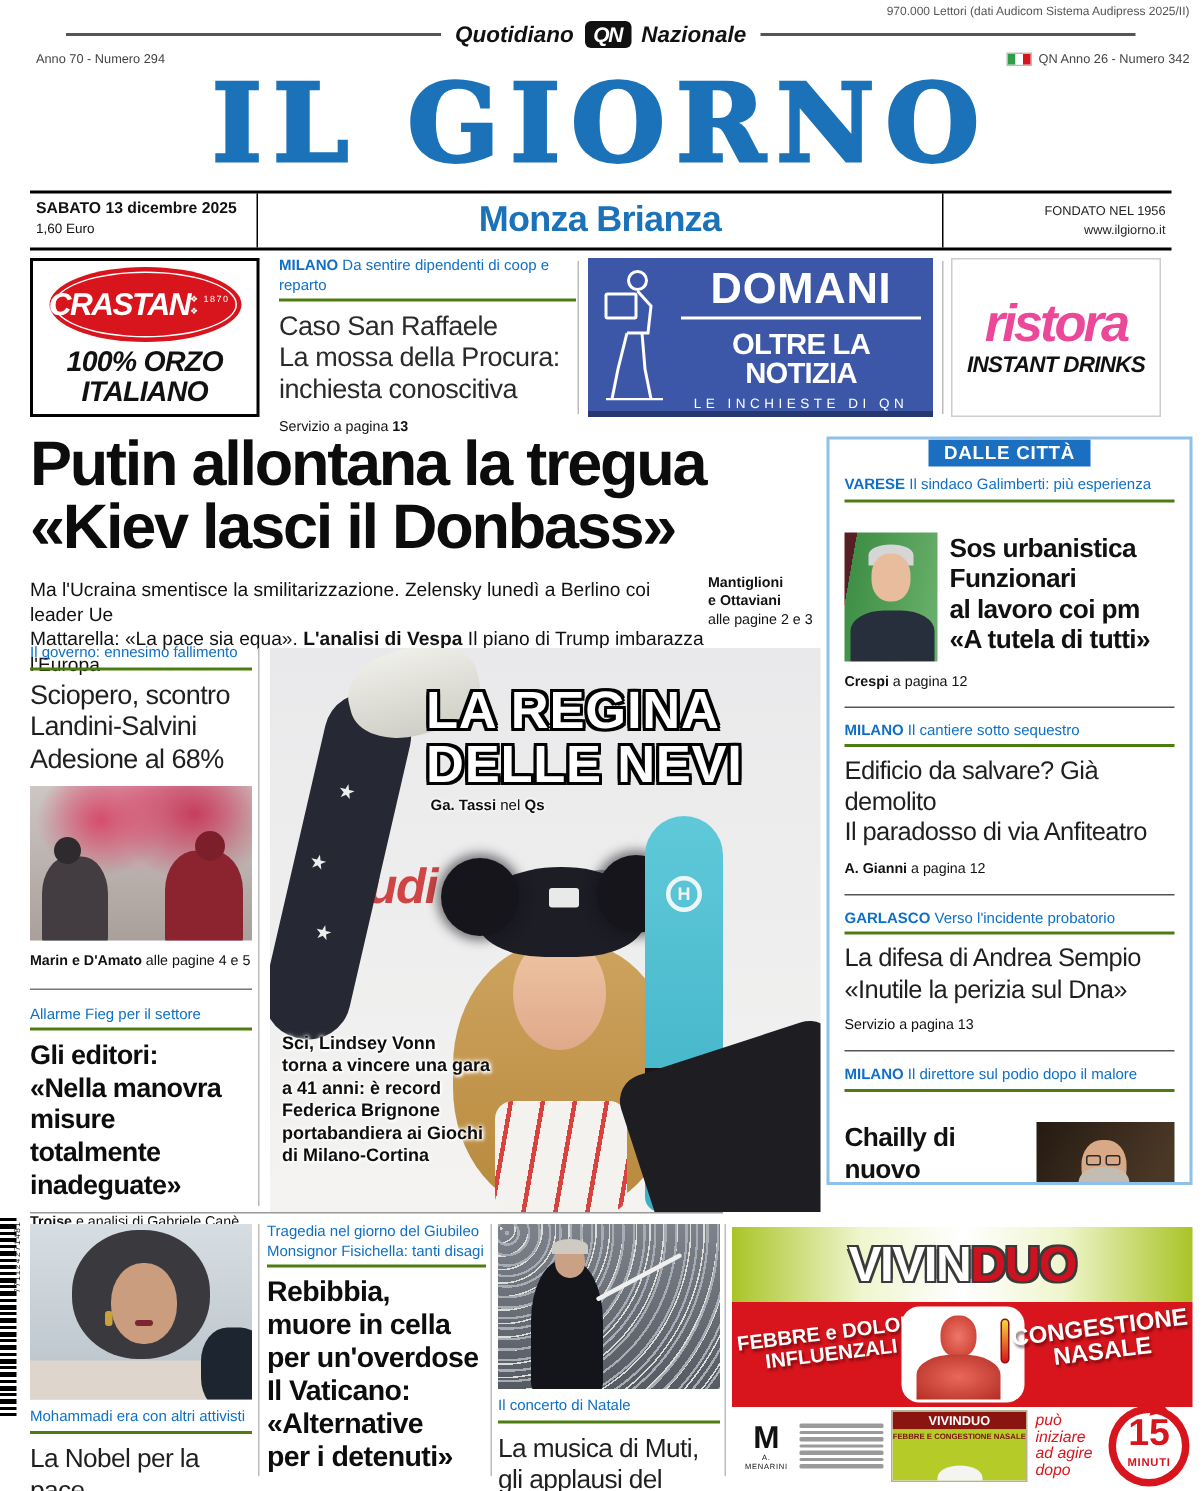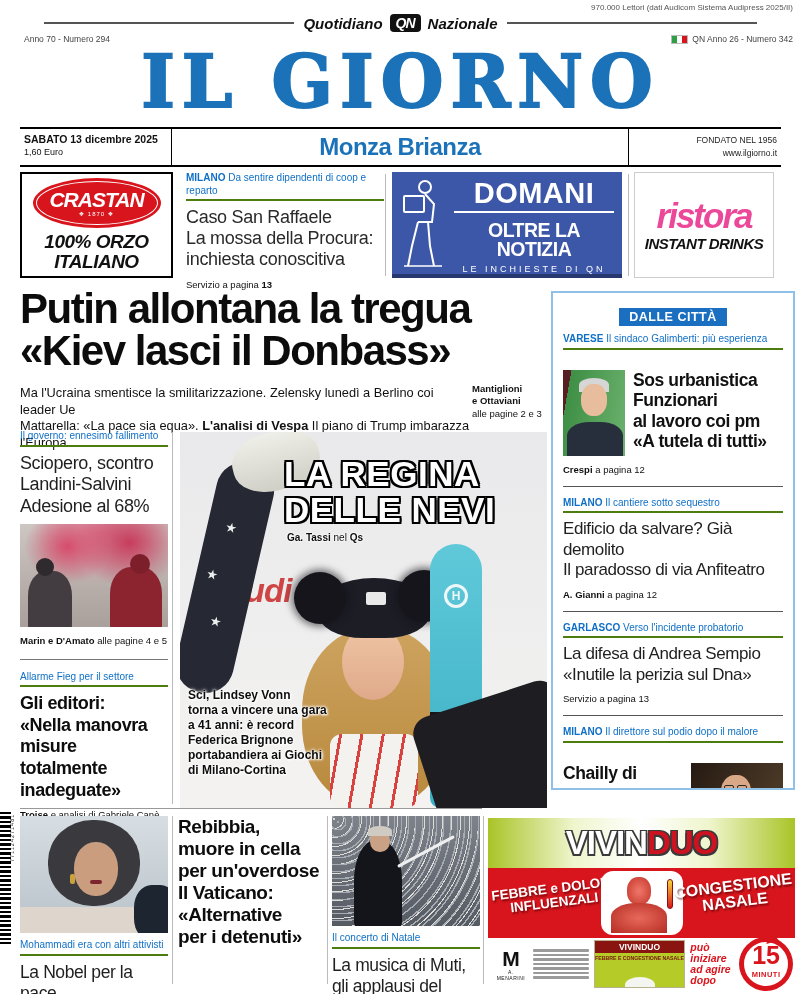--- a/index.html
+++ b/index.html
@@ -28,21 +28,21 @@
             -webkit-text-stroke:2px #1b72b8}
   .datebar{top:127px;left:20px;width:761px;height:40px;border-top:2px solid #000;border-bottom:2px solid #000;display:flex}
   .db1{width:152px;border-right:1px solid #000;padding:4px 2px 0 4px}
   .db-date{font-size:10.5px;font-weight:bold}
   .db-price{font-size:9px;margin-top:2px}
   .db2{flex:1;display:flex;align-items:center;justify-content:center;font-size:24px;font-weight:bold;color:#1b72b8;letter-spacing:-0.5px}
   .db3{width:153px;border-left:1px solid #000;padding:5px 4px 0 2px;text-align:right;font-size:8.5px;line-height:1.5;color:#222}
 
   
   .crastan{top:172px;left:20px;width:153px;height:106px;border:2px solid #000;display:flex;flex-direction:column;align-items:center;justify-content:center;gap:4px}
-  .cr-oval{position:relative;width:128px;height:50px;background:#d8151d;border-radius:50%;display:flex;flex-direction:column;align-items:center;justify-content:center;color:#fff}
+  .cr-oval{position:relative;width:128px;height:50px;background:#d8151d;border-radius:50%;display:flex;align-items:center;justify-content:center;color:#fff}
   .cr-oval::after{content:"";position:absolute;inset:3px;border:1.5px solid #fff;border-radius:50%}
   .cr-name{font-size:21px;font-weight:bold;font-style:italic;letter-spacing:-1px;line-height:1}
   .cr-year{font-size:6px;letter-spacing:1px}
   .cr-tag{font-size:19px;font-weight:bold;font-style:italic;letter-spacing:-0.5px;line-height:1.05;text-align:center}
   .sanraff{top:172px;left:186px;width:198px}
   .kicker{font-size:10px;color:#0f6fc6;border-bottom:2px solid #4d7c0f;padding-bottom:2px;margin-bottom:6px;line-height:1.25}
   .kicker .loc{font-weight:bold}
   .sr-head{font-size:18px;font-weight:400;color:#2a2a2a;line-height:1.18;letter-spacing:-0.3px}
   .byline{font-size:9.5px;color:#111;margin-top:8px;line-height:1.3}
   .domani{top:172px;left:392px;width:230px;height:106px;background:#3d57a8;border-bottom:4px solid #26386f;color:#fff;display:flex;padding:6px 8px 4px 6px;gap:4px}
@@ -95,21 +95,21 @@
   .vn-band{position:absolute;left:0;top:168px;width:100%;height:34px;background:#15151a}
   .vn-dark{position:absolute;right:-28px;bottom:-18px;width:150px;height:130px;background:#1d1d22;transform:rotate(-18deg);border-radius:18px}
   .vn-title{position:absolute;left:104px;top:24px;font-size:35px;font-weight:bold;line-height:1.04;letter-spacing:0.5px;color:#fff;
      text-shadow:-2px -2px 0 #000,2px -2px 0 #000,-2px 2px 0 #000,2px 2px 0 #000,0 -2px 0 #000,0 2px 0 #000,-2px 0 0 #000,2px 0 0 #000}
   .vn-credit{position:absolute;left:107px;top:100px;font-size:10px;color:#0d0d0d;
      text-shadow:0 0 2px #fff,0 0 2px #fff,0 0 3px #fff}
   .vn-cap{position:absolute;left:8px;top:256px;font-size:12px;font-weight:bold;line-height:1.25;color:#0d0d0d;
      text-shadow:0 0 2px #fff,0 0 3px #fff,0 0 4px #fff,1px 1px 2px #fff}
 
   
-  .rightbox{top:291px;left:551px;width:244px;height:499px;border:2px solid #8fc0e8;padding:15px 10px;overflow:hidden}
+  .rightbox{top:291px;left:551px;width:244px;height:499px;border:2px solid #8fc0e8;padding:0 10px;overflow:hidden}
   .badge{display:block;margin:0 auto 7px;width:fit-content;background:#1a6fc0;color:#fff;font-weight:bold;font-size:12.5px;letter-spacing:0.5px;padding:2px 10px}
   .rc-hl-b{font-size:17.5px;font-weight:bold;line-height:1.18;letter-spacing:-0.4px}
   .rc-hl-l{font-size:17px;font-weight:400;line-height:1.2;letter-spacing:-0.4px;color:#1f1f1f}
   .rc-row{display:flex;gap:8px;margin-top:20px}
   .galim-ph{flex:0 0 62px;height:86px;background:linear-gradient(100deg,#571e23 0 11%,#3f8f46 11%,#6cb26e)}
   .chailly-ph{flex:0 0 92px;height:88px;background:linear-gradient(120deg,#251a12,#4a3826 70%);position:relative}
   .rcrule{border:0;border-top:1px solid #555;margin:10px 0}
 
   
   .bhr{top:808px;left:20px;width:462px;height:1px;background:#999}
@@ -142,21 +142,21 @@
   .ad-bot{height:52px;display:flex;align-items:center;gap:5px;padding:2px 2px 2px 6px}
   .men-logo{width:34px;text-align:center}
   .men-m{font-size:21px;font-weight:bold;line-height:1}
   .men-name{font-size:5px;letter-spacing:0.5px}
   .micro{width:56px}
   .micro i{display:block;height:2.5px;background:#9a9a9a;margin:2px 0;border-radius:1px}
   .pack{width:92px;height:48px;border:1px solid #b9b28e;display:flex;flex-direction:column;overflow:hidden}
   .pack-top{background:#8a1410;color:#fff;font-size:8.5px;font-weight:bold;text-align:center;padding:1px 4px}
   .pack-body{flex:1;background:#b5cc28;color:#7a1410;font-size:5.2px;font-weight:bold;text-align:center;padding-top:2px;position:relative}
   .pack-bowl{position:absolute;left:30px;bottom:-6px;width:30px;height:16px;background:#f4f4f0;border-radius:50% 50% 4px 4px}
-  .onset{width:44px;color:#d8151d;font-weight:bold;font-style:italic;font-size:10.5px;line-height:1.05}
+  .onset{width:44px;color:#d8151d;font-weight:normal;font-style:italic;font-size:10.5px;line-height:1.05}
   .minuti{position:relative;width:54px;height:54px;border:5px solid #d8151d;border-radius:50%;background:#fff;text-align:center}
   .minuti::before{content:"";position:absolute;top:-9px;right:2px;border:7px solid transparent;border-left:11px solid #d8151d;transform:rotate(18deg)}
   .min-num{font-size:25px;font-weight:bold;color:#d8151d;line-height:1.1}
   .min-unit{font-size:7.5px;font-weight:bold;color:#d8151d;letter-spacing:0.5px}
 </style>
 </head>
 <body>
 
 <div class="page">
 
@@ -376,20 +376,22 @@
       <div class="abs" style="right:-10px;bottom:-8px;width:44px;height:56px;background:#1d2530;border-radius:40%"></div>
     </div>
     <div class="kicker">Mohammadi era con altri attivisti</div>
     <div class="bl-hl pre">La Nobel per la pace
 arrestata in Iran</div>
 
   </div>
   <div class="vline" style="left:172px;top:816px;height:168px"></div>
 
   <div class="abs bblock" style="left:178px;width:146px">
+    <div class="kicker pre">Tragedia nel giorno del Giubileo
+Monsignor Fisichella: tanti disagi</div>
     <div class="bl-hl-b pre">Rebibbia,
 muore in cella
 per un'overdose
 Il Vaticano:
 «Alternative
 per i detenuti»</div>
 
   </div>
   <div class="vline" style="left:327px;top:816px;height:168px"></div>
 

